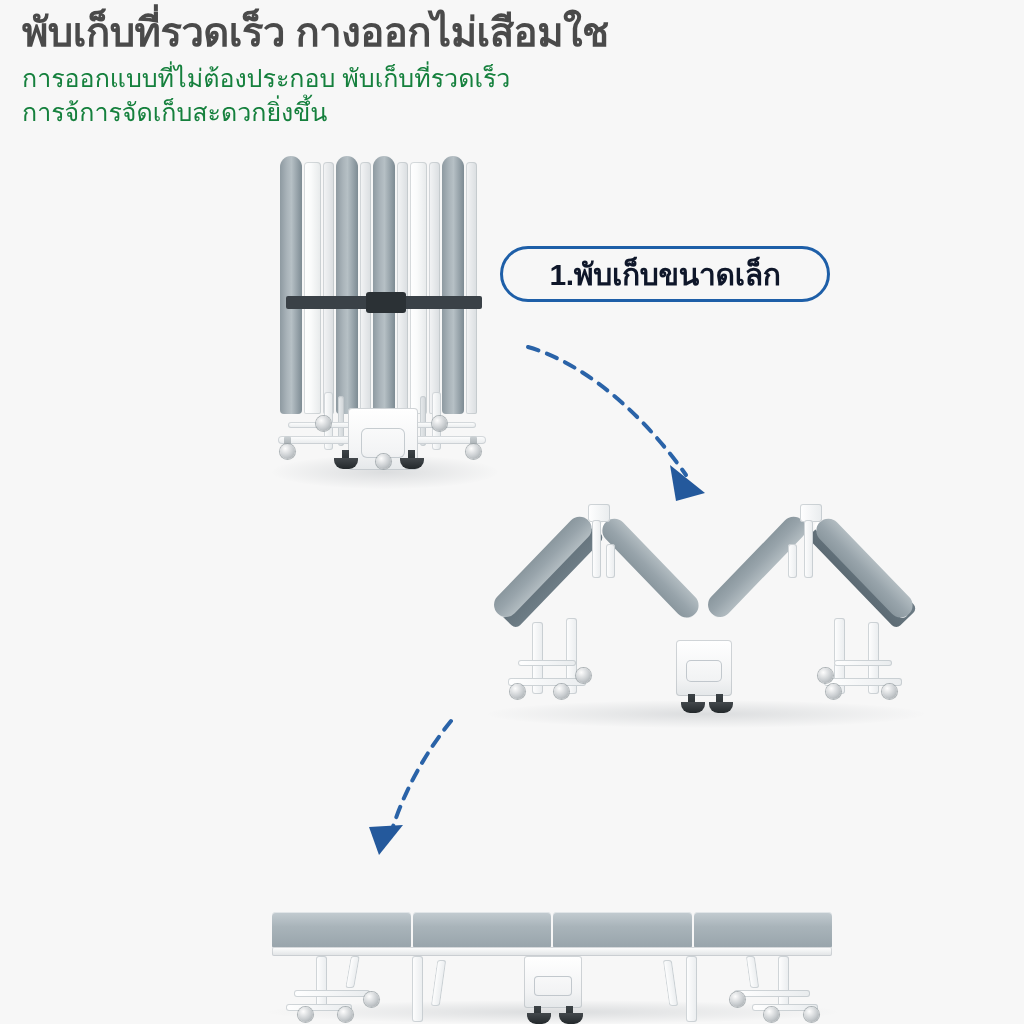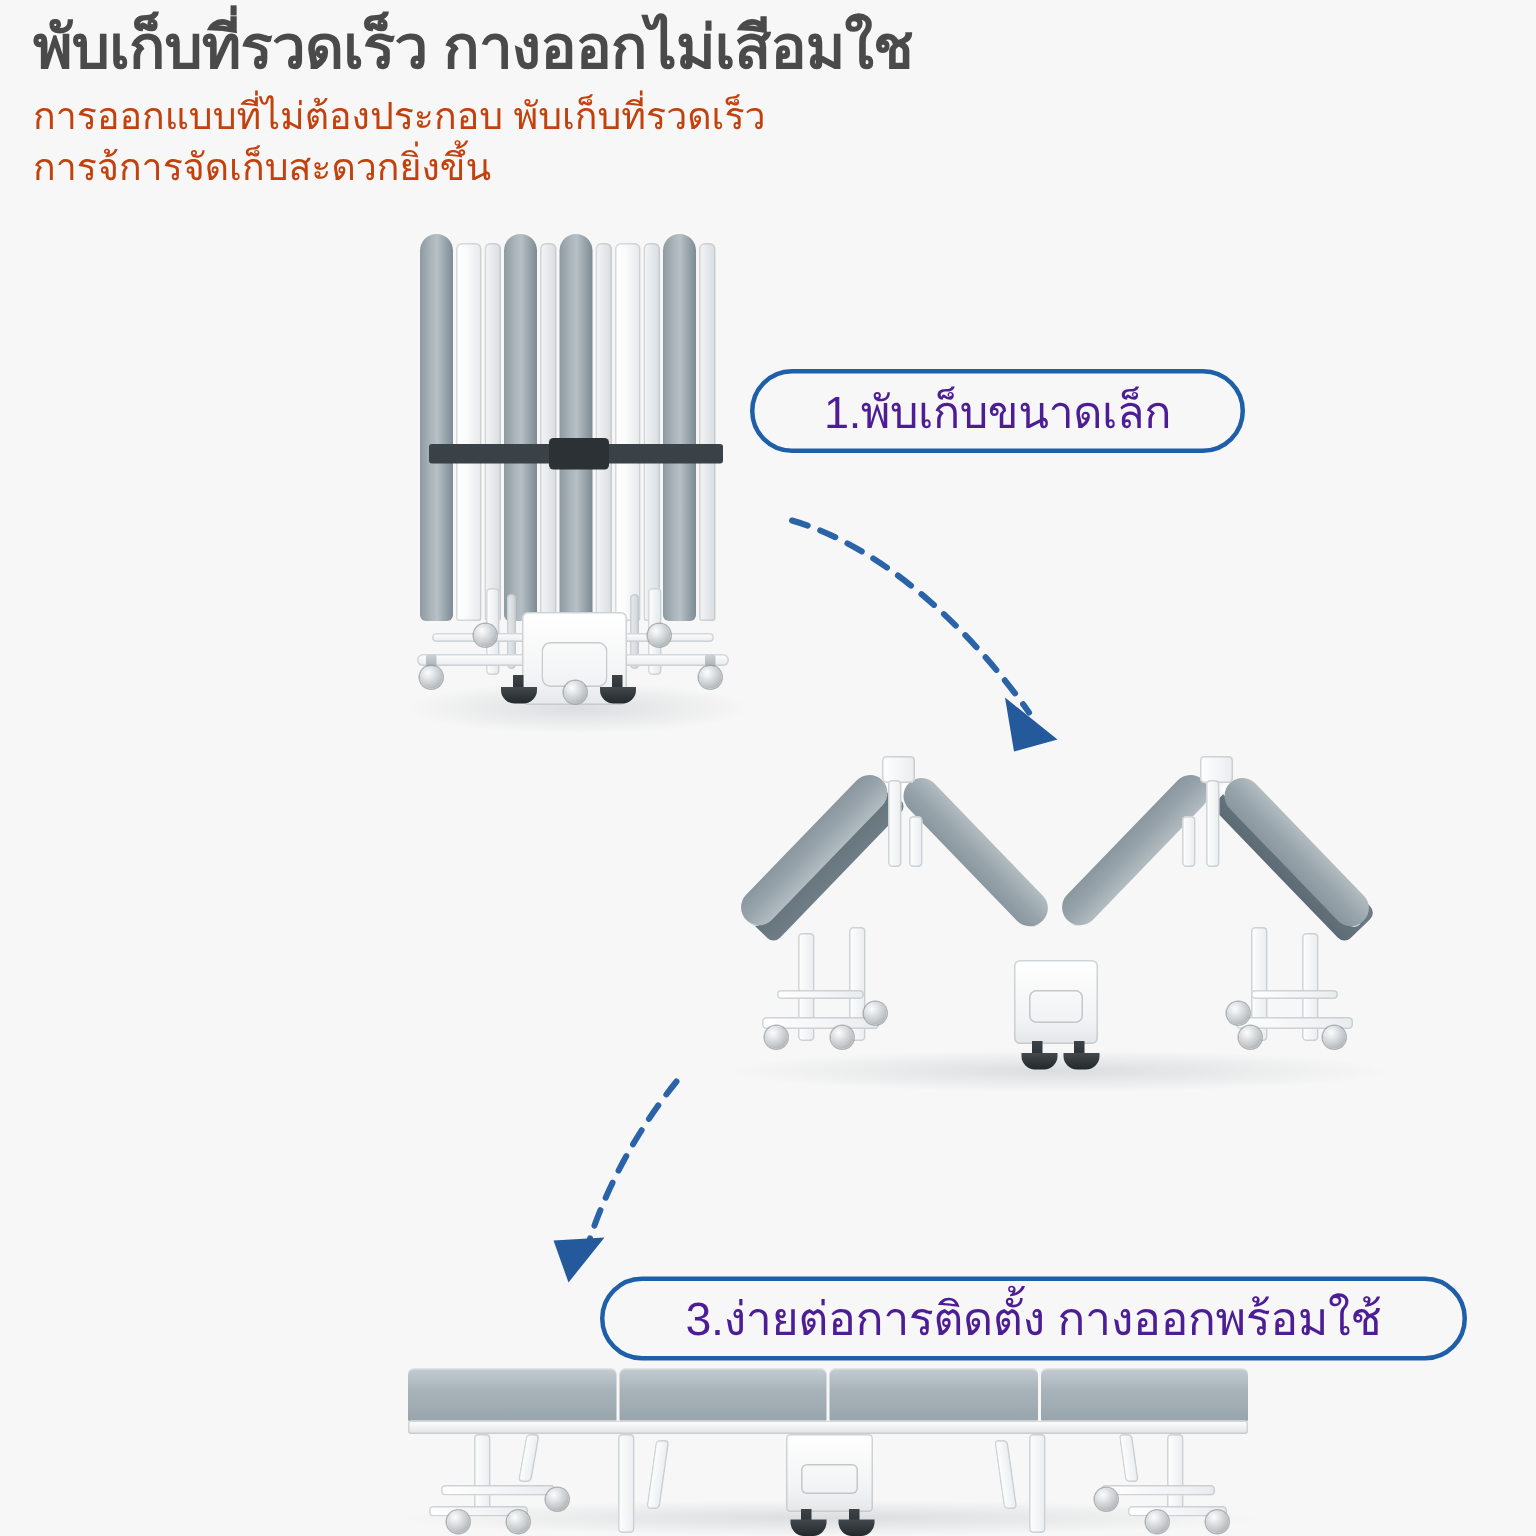--- a/index.html
+++ b/index.html
@@ -28,38 +28,38 @@
     font-weight: 700;
     color: #4a4a4a;
     letter-spacing: -0.5px;
     line-height: 1.2;
     white-space: nowrap;
   }
   .subtitle {
     margin-top: 6px;
     font-size: 25px;
     font-weight: 400;
-    color: #c2410c;
+    color: #15803d;
     line-height: 1.35;
     white-space: nowrap;
   }
 
   
   .badge {
     position: absolute;
     display: flex;
     align-items: center;
     justify-content: center;
     box-sizing: border-box;
     border: 3px solid #1e5fa8;
     border-radius: 999px;
     background: transparent;
-    color: #4c1d95;
+    color: #0f172a;
     font-size: 30px;
-    font-weight: 400;
+    font-weight: 700;
     letter-spacing: -0.3px;
     white-space: nowrap;
     padding: 0 22px;
   }
   #badge-1 { left: 500px; top: 246px; width: 330px; height: 56px; }
   #badge-2 { left: 160px; top: 551px; width: 340px; height: 56px; }
   #badge-3 { left: 400px; top: 851px; width: 578px; height: 56px; font-size: 31px; }
 
   
   .arrow-svg {
@@ -307,21 +307,20 @@
     <div class="caster" style="left:394px; top:192px;"></div>
     <div class="caster" style="left:330px; top:176px;"></div>
   </div>
 
 
   <svg class="arrow-svg" id="arrow-2" viewBox="0 0 200 160">
     <path d="M96,6 C70,38 48,78 36,118" fill="none" stroke="#2a63a8" stroke-width="4" stroke-dasharray="11 9" stroke-linecap="round"></path>
     <polygon points="48,110 24,140 14,112" fill="#24599c"></polygon>
   </svg>
 
-  <div class="badge" id="badge-3">3.ง่ายต่อการติดตั้ง กางออกพร้อมใช้</div>
 
   <div class="shadow-oval" style="left:268px; top:1000px; width:570px; height:24px;"></div>
 
   <div class="illus" id="stage-3">
     <div class="bed-top">
       <div class="bed-seg"></div>
       <div class="bed-seg"></div>
       <div class="bed-seg"></div>
       <div class="bed-seg"></div>
     </div>

